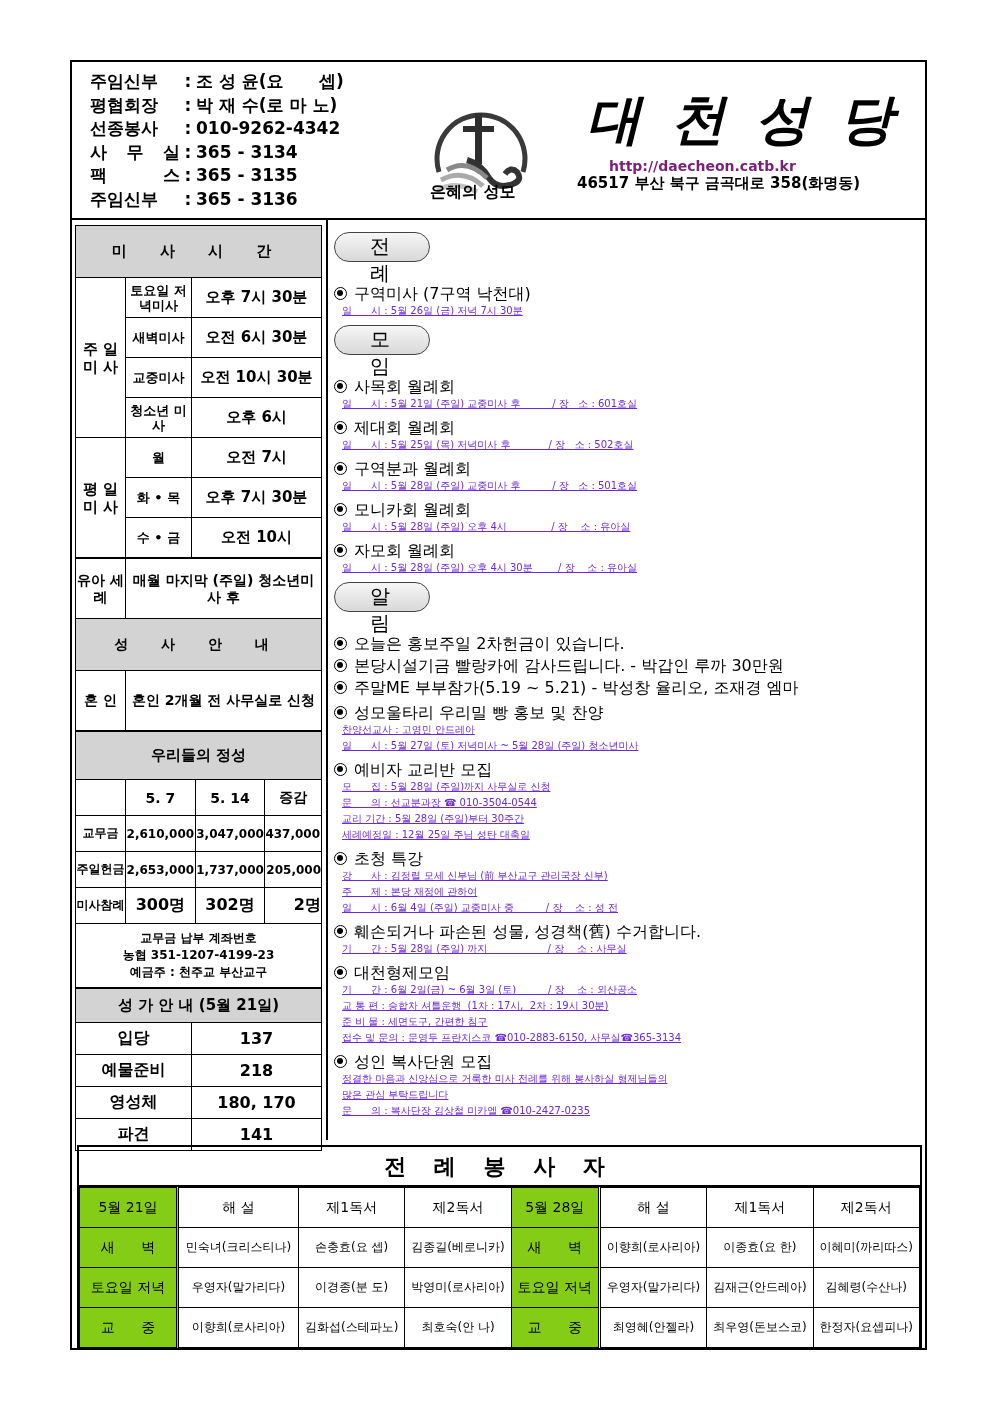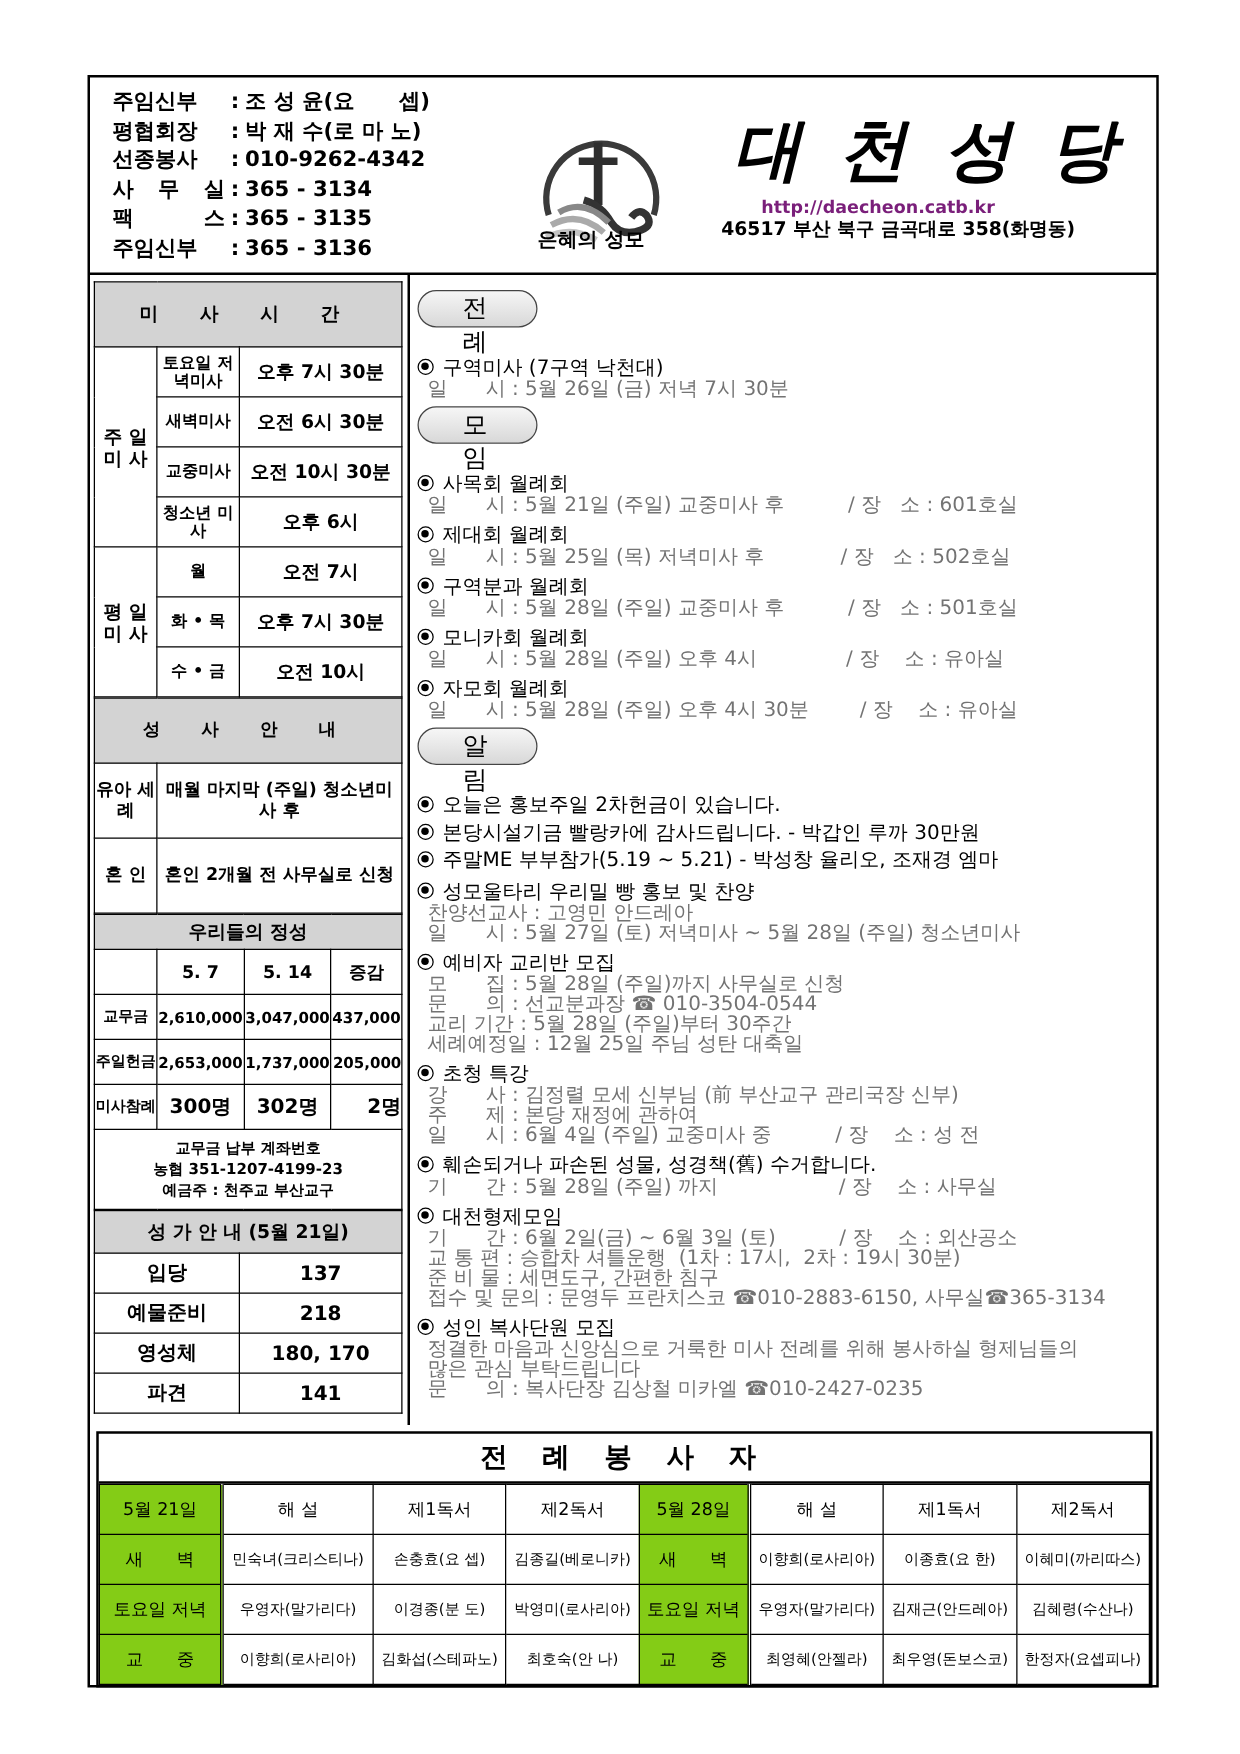--- a/index.html
+++ b/index.html
@@ -42,21 +42,21 @@
   .hymn td { height: 32px; font-size: 16px; }
 
   
   .right { position: absolute; left: 262px; top: 166px; width: 585px; }
   .pill { display: inline-block; position: relative; height: 30px; width: 96px; border: 1.5px solid #444; border-radius: 15px; background: linear-gradient(#f6f6f6, #d8d8d8); font-size: 20px; text-align: center; line-height: 27px; letter-spacing: 18px; padding-left: 14px; }
   .pill-shadow { position: absolute; left: 84px; top: 10px; width: 42px; height: 20px; background: #b5b5b5; border-radius: 50%; z-index: -1; }
   .sec { position: relative; margin-top: 4px; }
   .item-title { font-size: 16px; line-height: 19px; display: flex; align-items: center; }
   .bullet { display: inline-block; width: 13px; height: 13px; border: 1.5px solid #000; border-radius: 50%; margin-right: 7px; position: relative; flex: none; }
   .bullet::after { content: ""; position: absolute; left: 2px; top: 2px; width: 6px; height: 6px; background: #000; border-radius: 50%; }
-  .detail { font-size: 16px; line-height: 16px; padding-left: 8px; white-space: pre; color: #737373; }
+  .detail { font-size: 10px; line-height: 16px; padding-left: 8px; white-space: pre; color: #6d28d9; text-decoration: underline; }
   .item { margin-bottom: 6px; }
 
   
   .roster { position: absolute; left: 5px; top: 1083px; width: 845px; border: 2px solid #000; }
   .roster-title { height: 40px; text-align: center; font-size: 22px; font-weight: bold; letter-spacing: 10px; line-height: 40px; border-bottom: 2px solid #000; }
   table.r { border-collapse: collapse; width: 100%; }
   table.r td { border: 1px solid #000; text-align: center; height: 40px; font-size: 12px; }
   table.r .hd { font-size: 14px; }
   table.r .gray { background: #84cc16; font-size: 14px; margin-top: 20px; }
   table.r .dbl { border-right: 3px double #000; }
@@ -128,50 +128,50 @@
           </tr>
       <tr>
             <td class="sub">수 • 금</td>
             <td class="time">오전 10시</td>
           </tr>
     </tbody>
       </table>
 
     <table class="box sac">
       <tbody>
-          <tr>
-            <td colspan="2" class="gray hdr">성 사 안 내</td>
-          </tr>
-      <tr style="height:60px">
+          <tr style="height:60px">
             <td style="width:50px">유아 세례</td>
             <td>매월 마지막 (주일) 청소년미사 후</td>
+          </tr>
+      <tr>
+            <td colspan="2" class="gray hdr">성 사 안 내</td>
           </tr>
       <tr style="height:60px">
             <td style="width:50px">혼 인</td>
             <td>혼인 2개월 전 사무실로 신청</td>
           </tr>
     </tbody>
       </table>
 
     <table class="box gift">
       <tbody>
           <tr>
-            <td colspan="4" class="gray" style="height:28px;font-size:15px">우리들의 정성</td>
+            <td colspan="4" class="gray" style="height:48px;font-size:15px">우리들의 정성</td>
           </tr>
       <tr class="h">
         <td style="width:50px"></td>
         <td>5. 7</td>
         <td>5. 14</td>
         <td>증감</td>
       </tr>
       <tr>
         <td>교무금</td>
         <td>2,610,000</td>
         <td>3,047,000</td>
-        <td style="text-align:center">437,000</td>
+        <td style="text-align:left">437,000</td>
       </tr>
       <tr>
         <td>주일헌금</td>
         <td>2,653,000</td>
         <td>1,737,000</td>
         <td style="text-align:right">205,000</td>
       </tr>
       <tr>
         <td>미사참례</td>
         <td class="big">300명</td>

